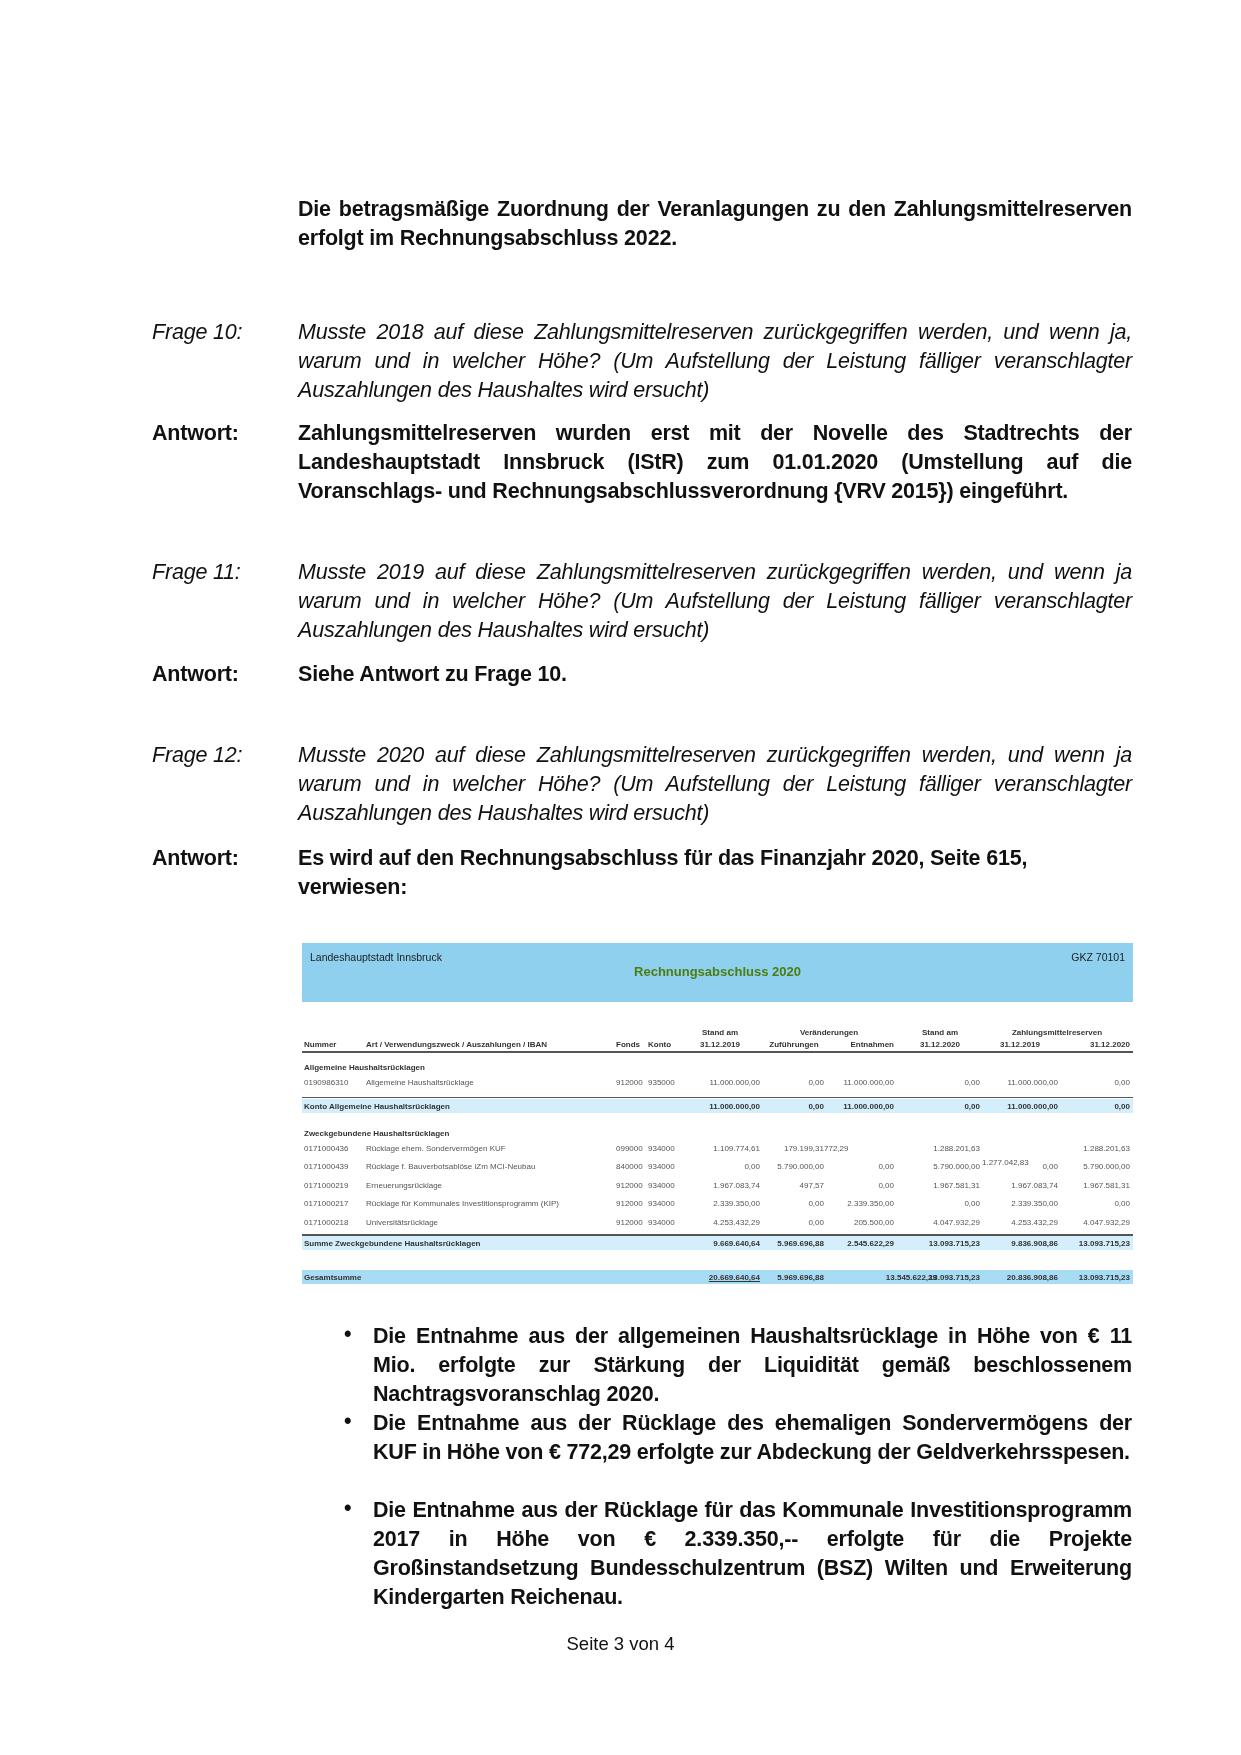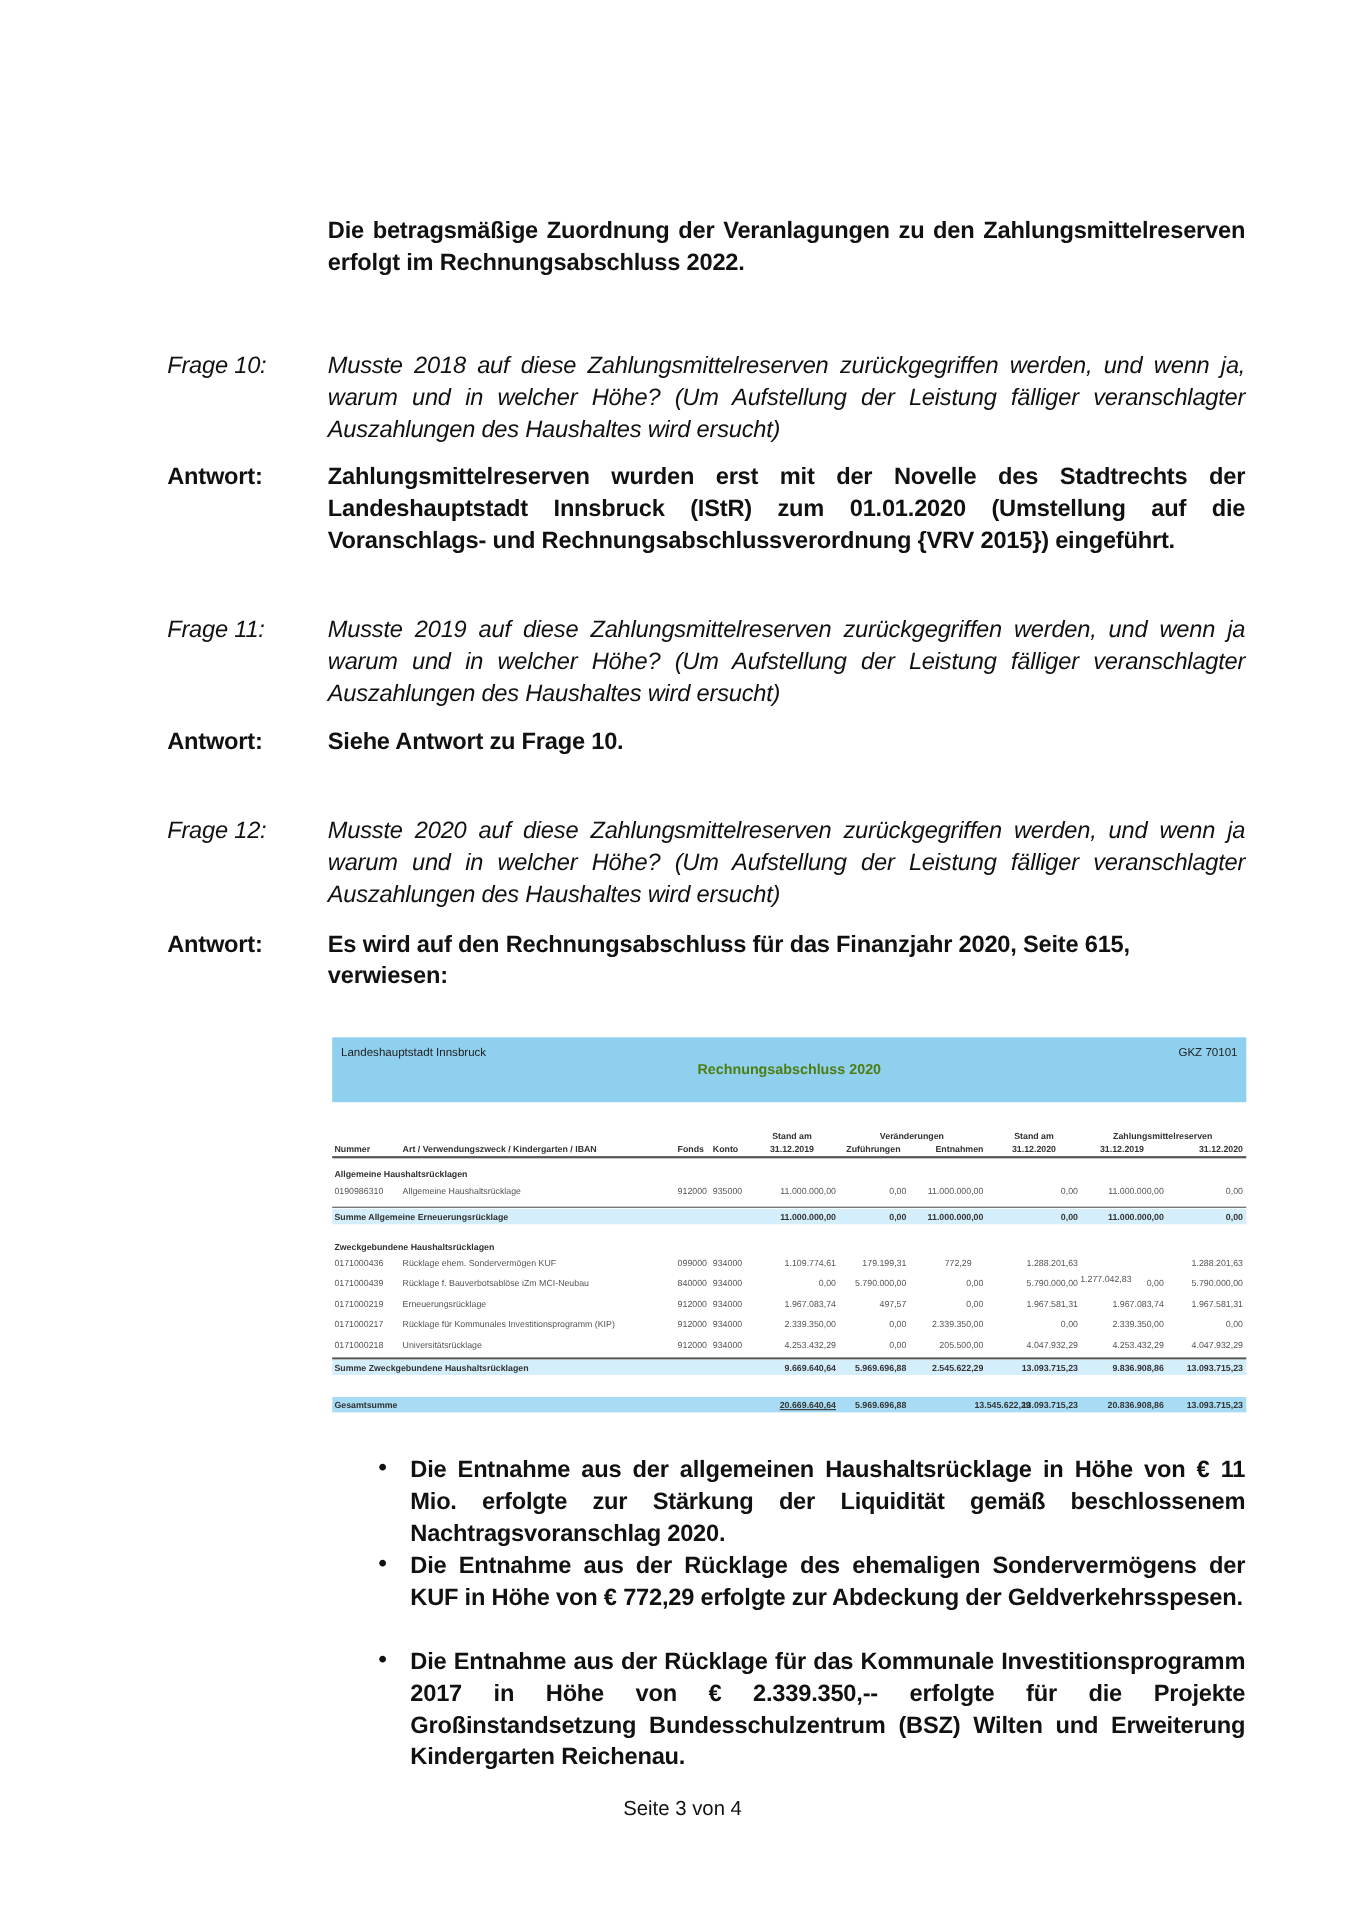--- a/index.html
+++ b/index.html
@@ -59,21 +59,21 @@
   <div class="city">Landeshauptstadt Innsbruck</div>
   <div class="gkz">GKZ 70101</div>
   <div class="title">Rechnungsabschluss 2020</div>
 
   <div class="hdr r" style="left:378px; width:80px; top:85px; text-align:center;">Stand am</div>
   <div class="hdr" style="left:462px; width:130px; top:85px; text-align:center;">Veränderungen</div>
   <div class="hdr" style="left:598px; width:80px; top:85px; text-align:center;">Stand am</div>
   <div class="hdr" style="left:680px; width:150px; top:85px; text-align:center;">Zahlungsmittelreserven</div>
 
   <div class="hdr" style="left:2px; top:97px;">Nummer</div>
-  <div class="hdr" style="left:64px; top:97px;">Art / Verwendungszweck / Kindergarten / IBAN</div>
+  <div class="hdr" style="left:64px; top:97px;">Art / Verwendungszweck / Auszahlungen / IBAN</div>
   <div class="hdr" style="left:314px; top:97px;">Fonds</div>
   <div class="hdr" style="left:346px; top:97px;">Konto</div>
   <div class="hdr r" style="left:378px; width:80px; top:97px; text-align:center;">31.12.2019</div>
   <div class="hdr" style="left:462px; width:60px; top:97px; text-align:center;">Zuführungen</div>
   <div class="hdr r" style="left:522px; width:70px; top:97px;">Entnahmen</div>
   <div class="hdr" style="left:598px; width:80px; top:97px; text-align:center;">31.12.2020</div>
   <div class="hdr" style="left:680px; width:76px; top:97px; text-align:center;">31.12.2019</div>
   <div class="hdr r" style="left:756px; width:72px; top:97px;">31.12.2020</div>
   <div class="hline" style="top:108px;"></div>
 
@@ -84,35 +84,35 @@
       <div class="cell" style="left:314px; width:32px; top:135px; text-align:left;">912000</div>
       <div class="cell" style="left:346px; width:34px; top:135px; text-align:left;">935000</div>
       <div class="cell" style="left:380px; width:78px; top:135px; text-align:right;">11.000.000,00</div>
       <div class="cell" style="left:460px; width:62px; top:135px; text-align:right;">0,00</div>
       <div class="cell" style="left:522px; width:70px; top:135px; text-align:right;">11.000.000,00</div>
       <div class="cell" style="left:594px; width:84px; top:135px; text-align:right;">0,00</div>
       <div class="cell" style="left:680px; width:76px; top:135px; text-align:right;">11.000.000,00</div>
       <div class="cell" style="left:756px; width:72px; top:135px; text-align:right;">0,00</div>
       <div class="hline" style="top:153.5px; height:1.5px;"></div>
       <div class="sumband" style="top:155.5px;"></div>
-      <div class="cell b" style="left:2px; top:158.5px;">Summe Allgemeine Erneuerungsrücklage</div>
+      <div class="cell b" style="left:2px; top:158.5px;">Konto Allgemeine Haushaltsrücklagen</div>
       <div class="cell b" style="left:380px; width:78px; top:158.5px; text-align:right;">11.000.000,00</div>
       <div class="cell b" style="left:460px; width:62px; top:158.5px; text-align:right;">0,00</div>
       <div class="cell b" style="left:522px; width:70px; top:158.5px; text-align:right;">11.000.000,00</div>
       <div class="cell b" style="left:594px; width:84px; top:158.5px; text-align:right;">0,00</div>
       <div class="cell b" style="left:680px; width:76px; top:158.5px; text-align:right;">11.000.000,00</div>
       <div class="cell b" style="left:756px; width:72px; top:158.5px; text-align:right;">0,00</div>
       <div class="sec" style="top:185.5px;text-align:center;">Zweckgebundene Haushaltsrücklagen</div>
       <div class="cell" style="left:2px; width:60px; top:200.5px; text-align:left;">0171000436</div>
       <div class="cell" style="left:64px; width:248px; top:200.5px; text-align:left;">Rücklage ehem. Sondervermögen KUF</div>
       <div class="cell" style="left:314px; width:32px; top:200.5px; text-align:left;">099000</div>
       <div class="cell" style="left:346px; width:34px; top:200.5px; text-align:left;">934000</div>
       <div class="cell" style="left:380px; width:78px; top:200.5px; text-align:right;">1.109.774,61</div>
       <div class="cell" style="left:460px; width:62px; top:200.5px; text-align:right;">179.199,31</div>
-      <div class="cell" style="left:522px; width:70px; top:200.5px; text-align:center;margin-left:12px;">772,29</div>
+      <div class="cell" style="left:522px; width:70px; top:200.5px; text-align:left;">772,29</div>
       <div class="cell" style="left:594px; width:84px; top:200.5px; text-align:right;">1.288.201,63</div>
       <div class="cell" style="left:680px; width:76px; top:215px; text-align:left;">1.277.042,83</div>
       <div class="cell" style="left:756px; width:72px; top:200.5px; text-align:right;">1.288.201,63</div>
       <div class="cell" style="left:2px; width:60px; top:219px; text-align:left;">0171000439</div>
       <div class="cell" style="left:64px; width:248px; top:219px; text-align:left;">Rücklage f. Bauverbotsablöse iZm MCI-Neubau</div>
       <div class="cell" style="left:314px; width:32px; top:219px; text-align:left;">840000</div>
       <div class="cell" style="left:346px; width:34px; top:219px; text-align:left;">934000</div>
       <div class="cell" style="left:380px; width:78px; top:219px; text-align:right;">0,00</div>
       <div class="cell" style="left:460px; width:62px; top:219px; text-align:right;">5.790.000,00</div>
       <div class="cell" style="left:522px; width:70px; top:219px; text-align:right;">0,00</div>

